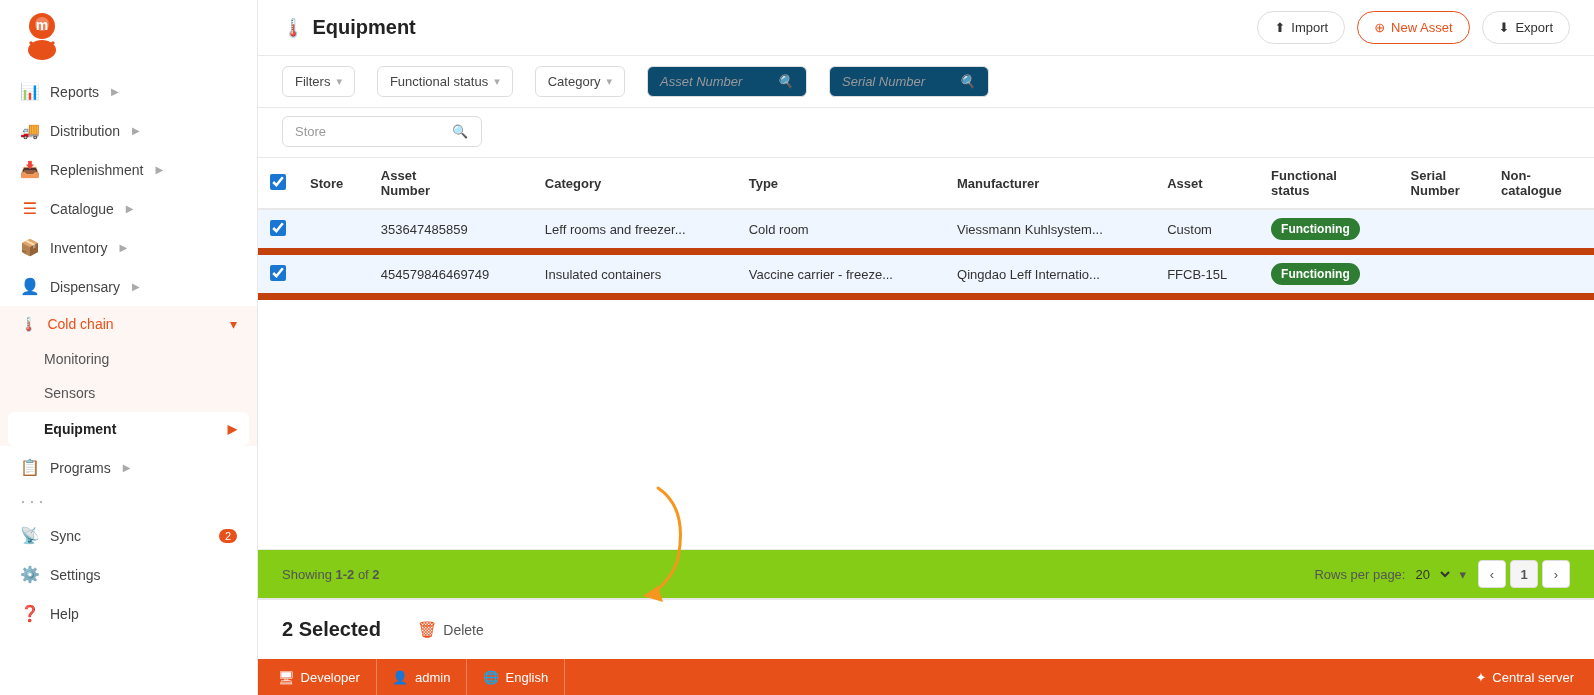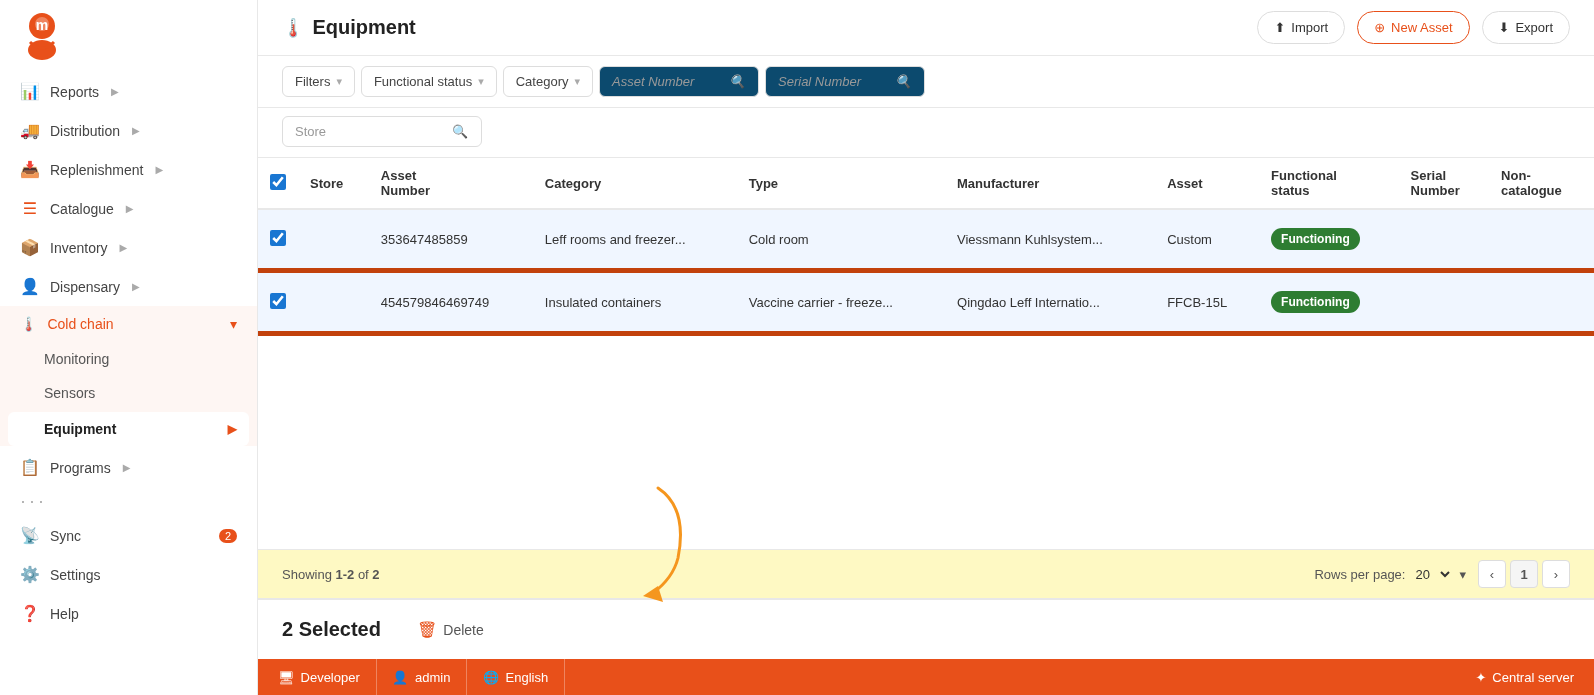--- a/index.html
+++ b/index.html
@@ -110,21 +110,21 @@
       border-color: #e8501a;
       color: #e8501a;
     }
 
     
     .filters-bar {
       background: #fff;
       padding: 10px 24px;
       display: flex;
       align-items: center;
-      gap: 6px;
+      gap: 22px;
       border-bottom: 1px solid #e8e8e8;
     }
     .filter-dropdown {
       display: flex;
       align-items: center;
       gap: 6px;
       padding: 7px 12px;
       border: 1.5px solid #ddd;
       border-radius: 6px;
       background: #fff;
@@ -182,24 +182,24 @@
     th {
       padding: 10px 12px;
       text-align: left;
       font-weight: 600;
       font-size: 13px;
       color: #333;
       background: #fff;
       white-space: nowrap;
     }
     td {
-      padding: 18px 12px;
+      padding: 8px 12px;
       font-size: 13px;
       color: #333;
-      border-bottom: 5px solid #c2410c;
+      border-bottom: 7px solid #c2410c;
     }
     tr.selected td { background: #f0f6ff; }
     .checkbox {
       width: 16px;
       height: 16px;
       cursor: pointer;
       accent-color: #1976d2;
     }
     .status-badge {
       display: inline-block;
@@ -207,21 +207,21 @@
       border-radius: 12px;
       font-size: 12px;
       font-weight: 600;
       background: #2e7d32;
       color: #fff;
     }
     .pagination-row {
       display: flex;
       align-items: center;
       padding: 10px 24px;
-      background: #fef9c3;
+      background: #84cc16;
       border-top: 1px solid #e8e8e8;
       font-size: 13px;
       color: #555;
     }
     .showing { flex: 1; }
     .showing strong { font-weight: 700; }
     .rows-per-page { display: flex; align-items: center; gap: 6px; color: #555; margin-left: 19px; }
     .rows-select { border: none; background: transparent; font-size: 13px; color: #333; cursor: pointer; }
     .page-nav { display: flex; align-items: center; gap: 4px; margin-left: 12px; }
     .page-btn {

